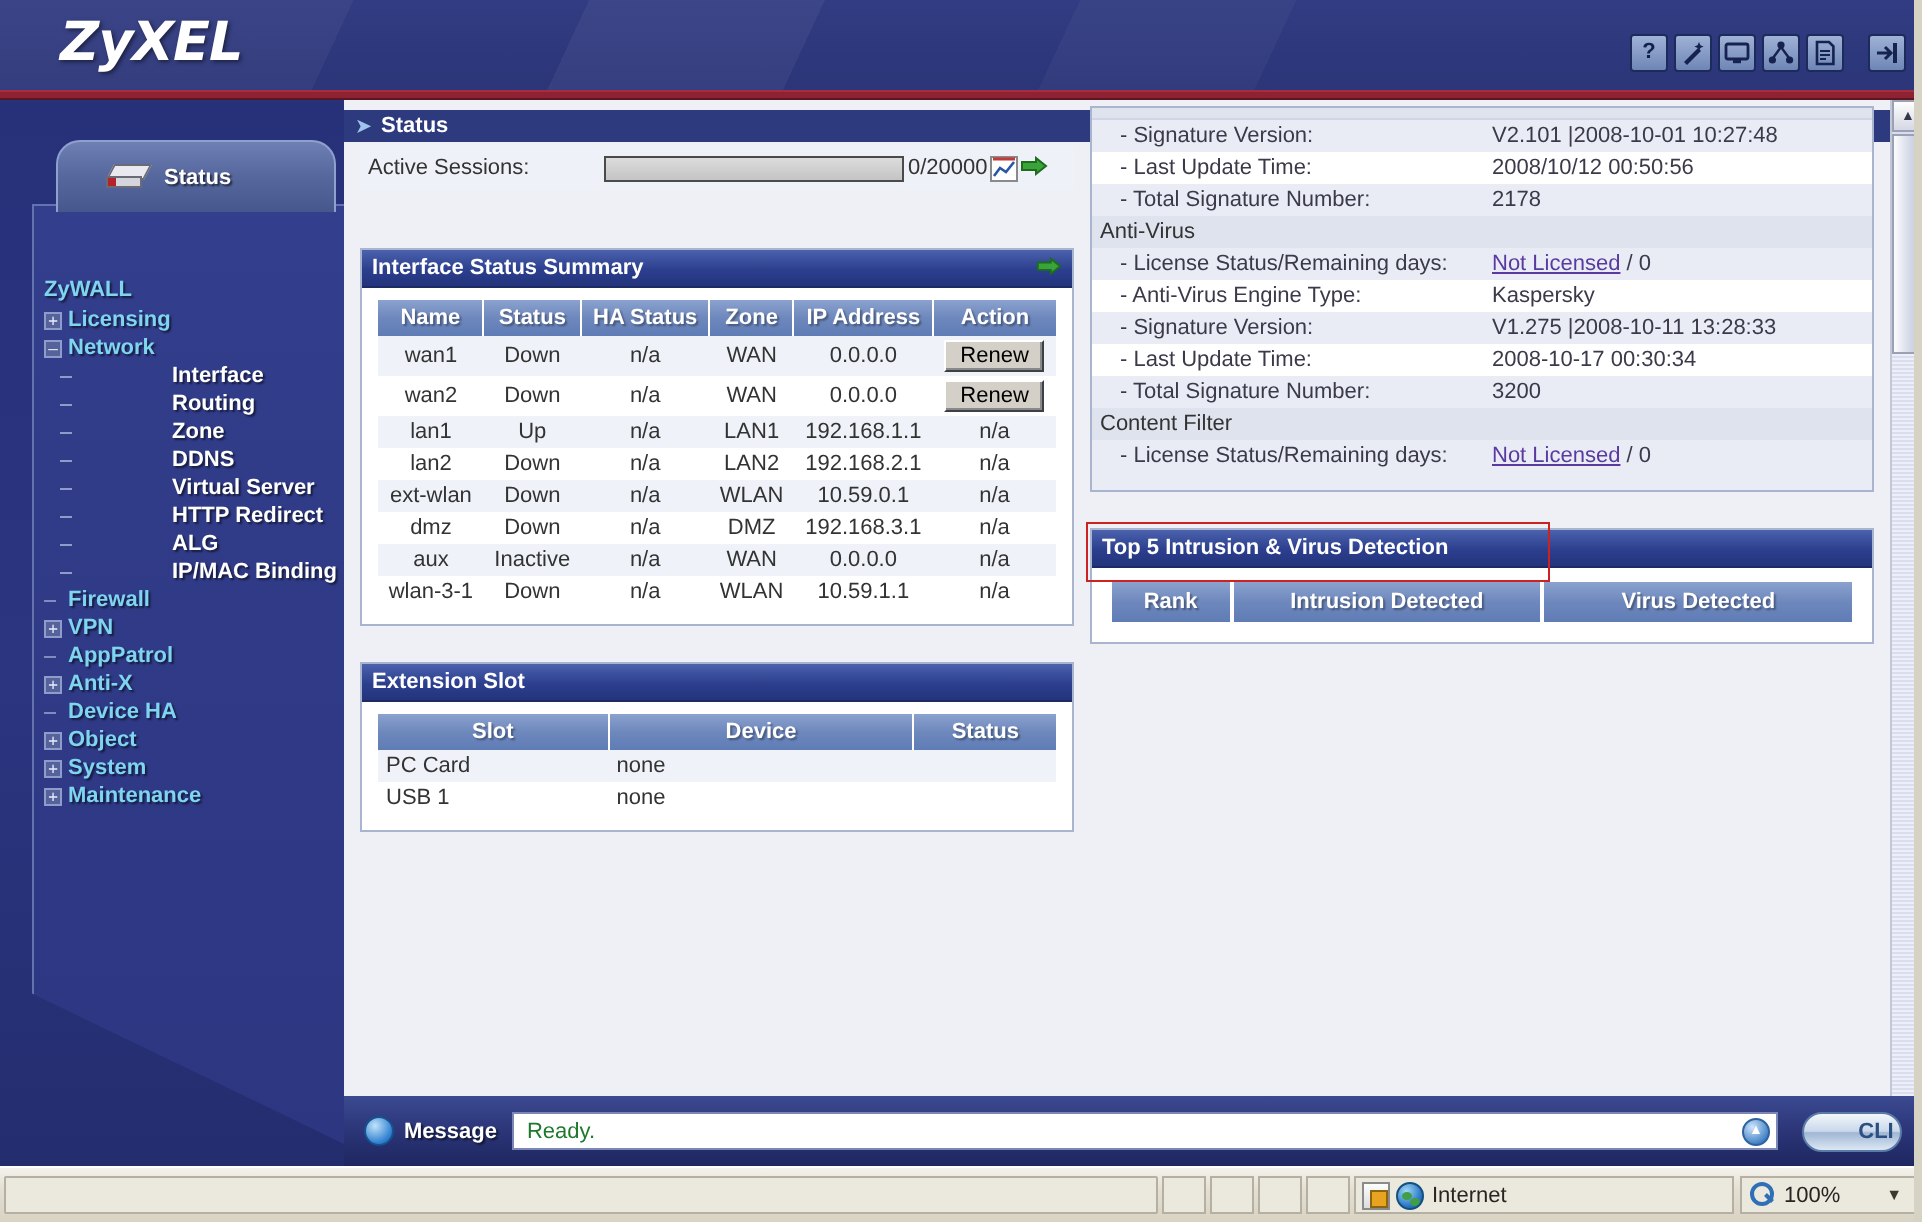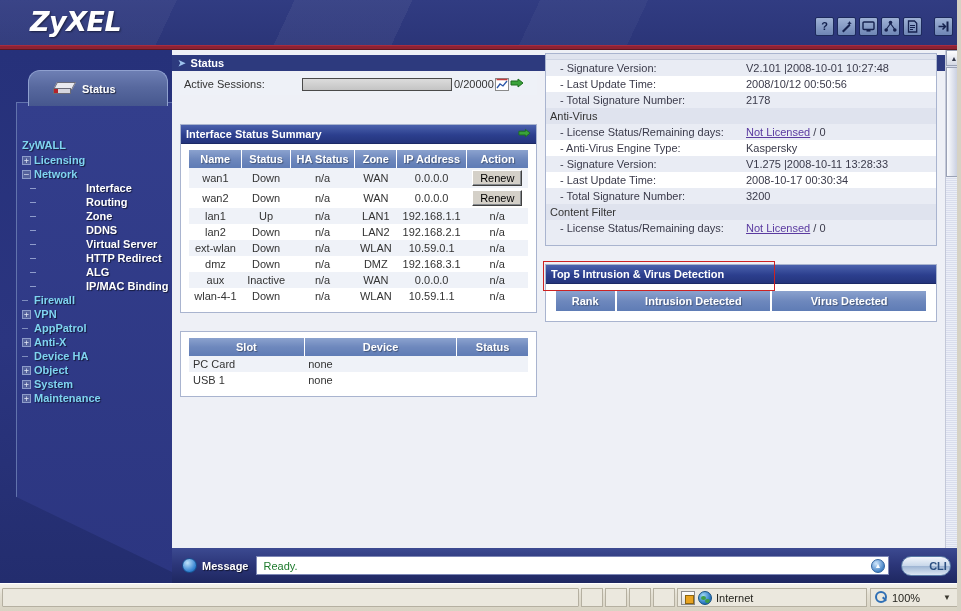--- a/index.html
+++ b/index.html
@@ -681,33 +681,36 @@
                 </tr>
                 <tr class="odd">
                   <td>aux</td>
                   <td>Inactive</td>
                   <td>n/a</td>
                   <td>WAN</td>
                   <td>0.0.0.0</td>
                   <td>n/a</td>
                 </tr>
                 <tr class="even">
-                  <td style="line-height:11px;">wlan-4-1</td>
+                  <td style="line-height:11px;">wlan-3-1</td>
                   <td>Down</td>
                   <td>n/a</td>
                   <td>WLAN</td>
                   <td>10.59.1.1</td>
                   <td>n/a</td>
                 </tr>
               </tbody>
             </table>
           </div>
         </div>
 
         <div class="box" style="margin-top:18px;">
+          <div class="box-hdr">
+            <span>Extension Slot</span>
+          </div>
           <div class="box-body">
             <table class="tbl">
               <thead>
                 <tr>
                   <th style="width:34%">Slot</th>
                   <th style="width:45%">Device</th>
                   <th style="width:21%">Status</th>
                 </tr>
               </thead>
               <tbody>

